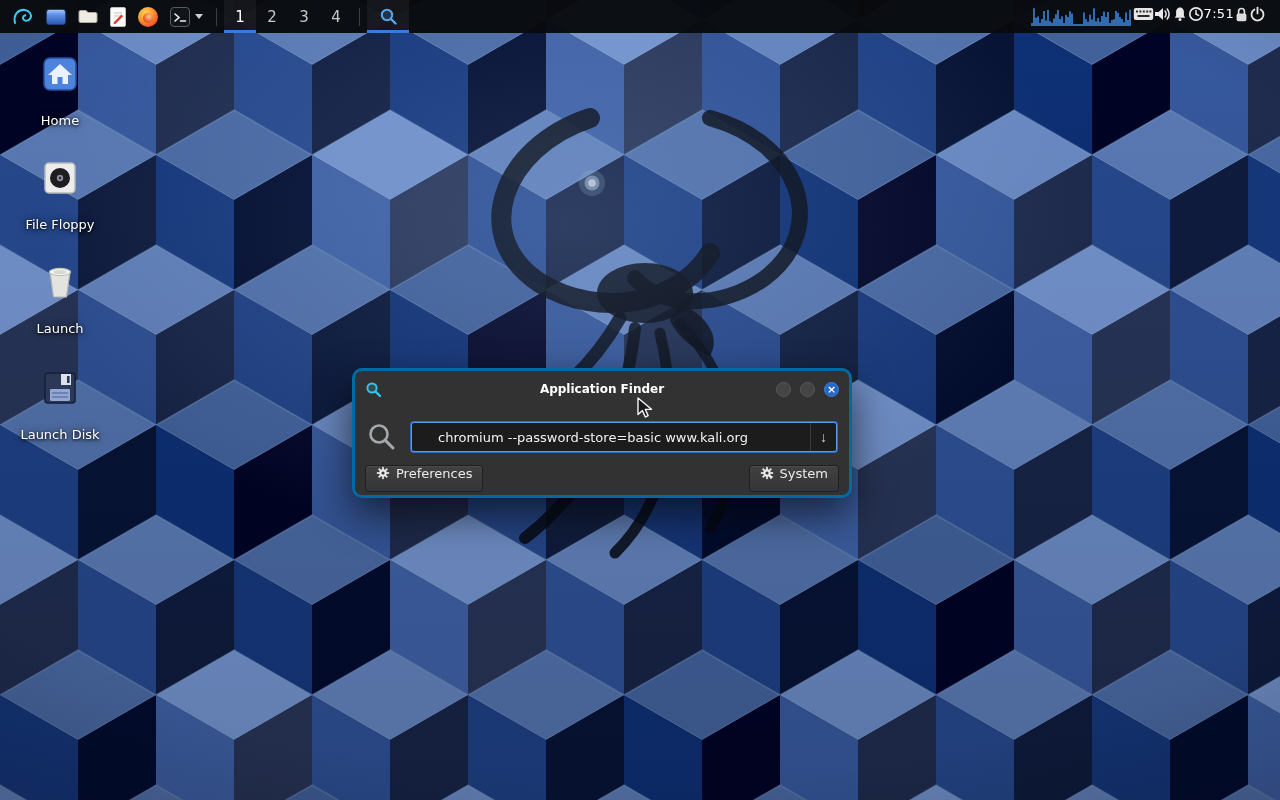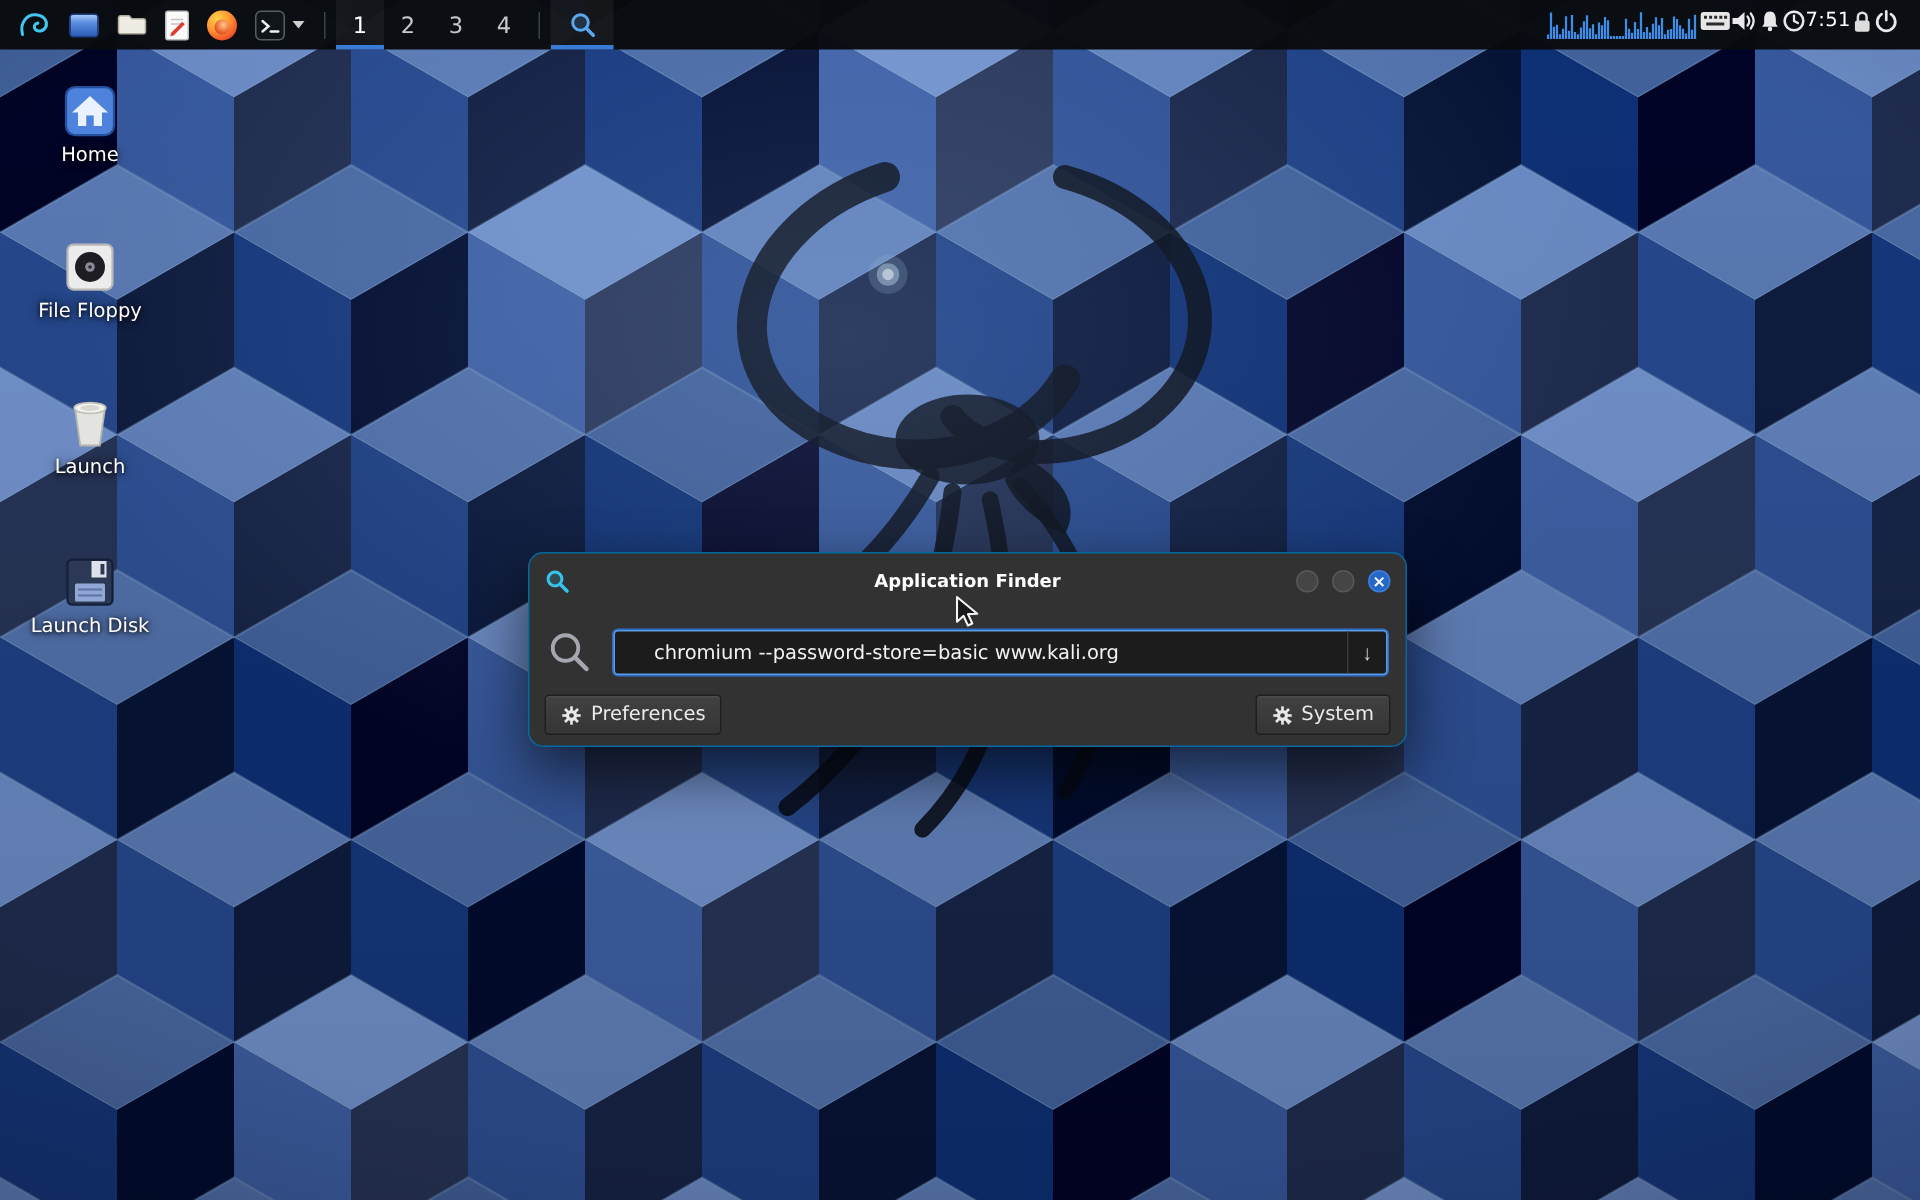--- a/index.html
+++ b/index.html
@@ -39,47 +39,47 @@
     background:radial-gradient(circle at 60% 35%, #ffc98c 0%, #e8622c 60%, #b5301c 100%)}
   .winicon{width:20px;height:16px;border-radius:3px;border:1px solid #1d3f80;
     background:linear-gradient(180deg,#a7c8f7 0%,#5d8fe0 35%,#2c5cb8 100%)}
   .editicon{width:16px;height:20px;background:#fafafa;border:1px solid #bdbdbd;border-radius:2px;
     display:flex;align-items:center;justify-content:center}
   .termicon{width:20px;height:20px;background:#10151a;border:1px solid #565d64;border-radius:4px;
     display:flex;align-items:center;justify-content:center}
 
   
   .dicon{position:absolute;left:12px;width:96px;display:flex;flex-direction:column;
-    align-items:center;gap:5px;z-index:10;cursor:default}
+    align-items:center;gap:22px;z-index:10;cursor:default}
   .dicon-label{font-size:13px;color:#fff;text-align:center;line-height:1.1;
     text-shadow:0 1px 3px rgba(0,0,0,.95),0 0 7px rgba(0,0,0,.7)}
 
   
-  .dialog{position:absolute;left:352px;top:368px;width:586px;height:130px;z-index:60;
-    background:#323232;border:1px solid #0369a1;border-radius:10px;
+  .dialog{position:absolute;left:352px;top:368px;width:500px;height:130px;z-index:60;
+    background:#323232;border:3px solid #0369a1;border-radius:10px;
     box-shadow:0 16px 38px rgba(0,0,0,.6);color:#e8e8e8}
   .titlebar{height:36px;display:flex;align-items:center;padding:0 10px;position:relative}
   .title{position:absolute;left:0;right:0;text-align:center;font-size:12px;font-weight:bold;
     color:#fff;pointer-events:none}
   .winctl{margin-left:auto;display:flex;align-items:center;gap:9px;z-index:2}
   .winbtn{width:15px;height:15px;border-radius:50%}
   .winbtn.gray{background:#454545;border:1px solid #585858}
   .winbtn.close{background:#2668c8;border:1px solid #3d7fdd;color:#fff;font-size:11px;
     font-weight:bold;display:flex;align-items:center;justify-content:center;line-height:1}
   .row1{display:flex;align-items:center;gap:14px;padding:0 12px;margin-top:15px}
   .input-wrap{flex:1;position:relative;height:30px}
   .cmd-input{width:100%;height:30px;background:#1c1c1c;color:#f2f2f2;font-size:13px;
     font-family:"DejaVu Sans","Liberation Sans",sans-serif;
     border:1px solid #5a9ae0;box-shadow:0 0 0 1px #2e6ec8;border-radius:3px;
     padding:0 30px 0 26px;outline:none}
   .dd{position:absolute;right:1px;top:1px;bottom:1px;width:26px;background:transparent;
     border:none;border-left:1px solid #3a3a3a;color:#cfcfcf;font-size:14px;
     display:flex;align-items:center;justify-content:center;cursor:default}
   .row2{display:flex;justify-content:space-between;align-items:center;padding:0 10px;margin-top:13px}
-  .xbtn{display:flex;align-items:center;gap:6px;height:27px;padding:0 10px;
+  .xbtn{display:flex;align-items:flex-start;gap:6px;height:27px;padding:0 10px;
     background:linear-gradient(180deg,#414141,#353535);border:1px solid #1f1f1f;border-radius:3px;
     color:#eaeaea;font-size:13px;font-family:inherit;
     box-shadow:inset 0 1px 0 rgba(255,255,255,.06);cursor:default}
 
   #cursor{position:absolute;left:637px;top:397px;z-index:100;pointer-events:none}
 </style>
 </head>
 <body>
 
 <div id="stage">

